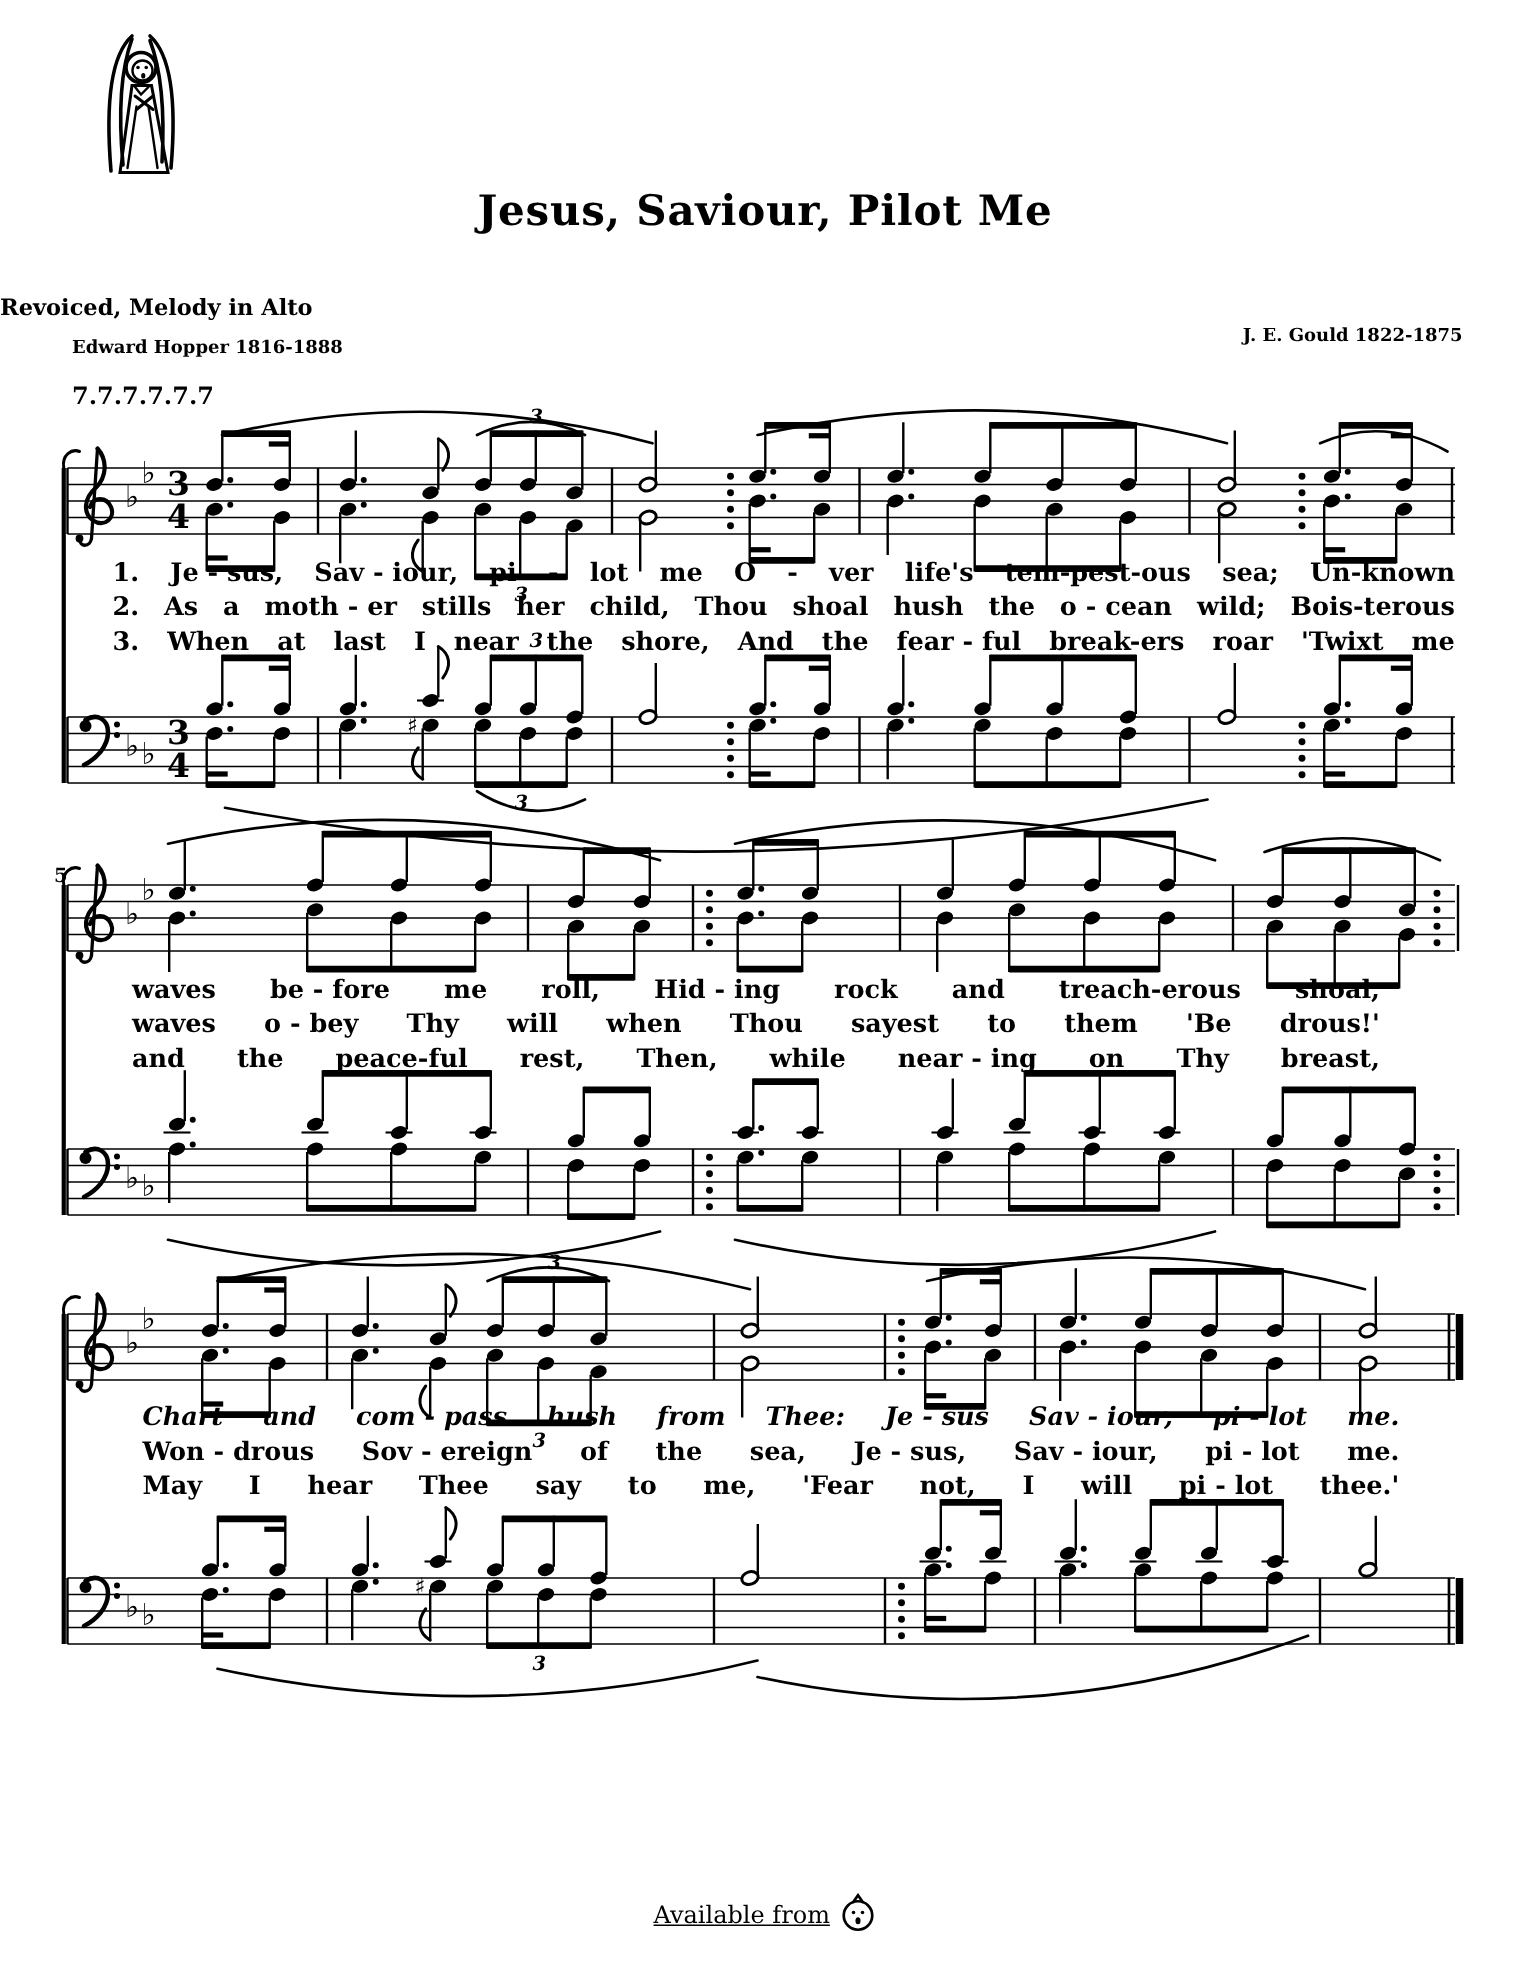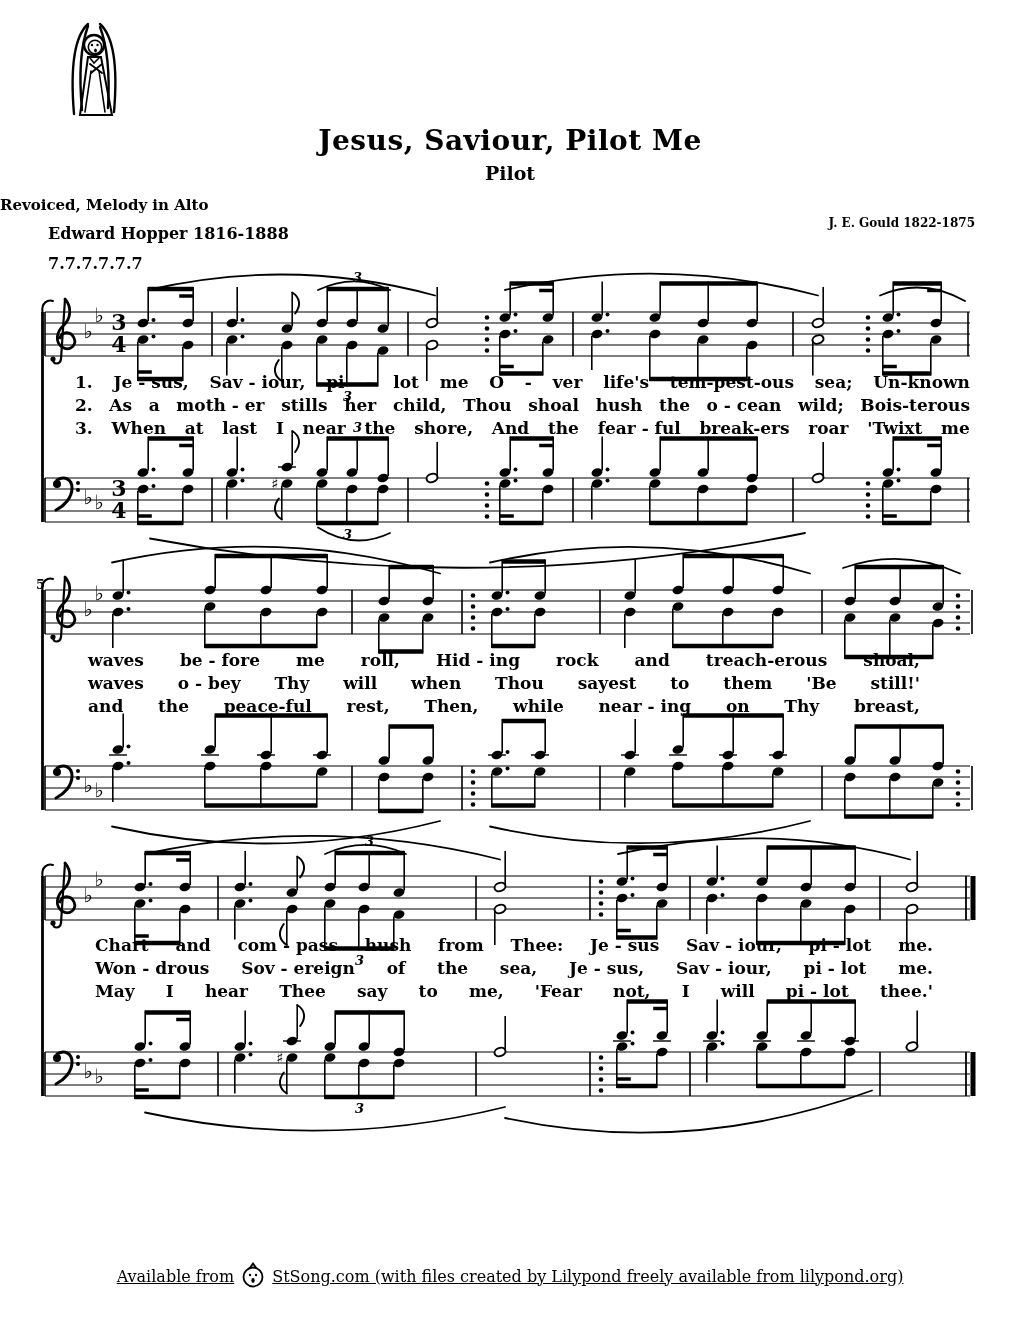--- a/index.html
+++ b/index.html
@@ -2,21 +2,21 @@
 <html><head>
 <meta charset="utf-8">
 <style>
   html,body{margin:0;padding:0;background:#888;}
   .page{position:relative;width:1020px;height:1320px;background:#ffffff;margin:0 auto;
         font-family:"DejaVu Serif", serif;color:#000;overflow:hidden;}
   .abs{position:absolute;}
   .title{top:124px;left:0;width:100%;text-align:center;font-size:28px;font-weight:bold;letter-spacing:.5px;}
   .subtitle{top:162px;left:0;width:100%;text-align:center;font-size:19px;font-weight:bold;}
   .arrangement{top:196px;left:0;width:100%;text-align:left;font-size:15px;font-weight:bold;}
-  .lyricist{top:224px;left:48px;font-size:16px;font-weight:bold;}
+  .lyricist{top:224px;left:48px;font-size:12px;font-weight:bold;}
   .composer{top:216px;right:45px;font-size:12px;font-weight:bold;}
   .meter{top:254px;left:48px;font-size:16px;font-weight:bold;}
   .measure-label{top:577px;left:36px;font-size:13px;font-weight:bold;}
   .lyrics{display:flex;justify-content:space-between;align-items:baseline;
           font-size:17px;font-weight:bold;white-space:nowrap;line-height:1;}
   .lyrics span{flex:0 0 auto;}
   #score{top:0;left:0;pointer-events:none;}
   .footer{top:1262px;left:0;width:100%;display:flex;justify-content:center;align-items:center;
           gap:7px;font-size:16px;text-decoration:underline;}
 </style>
@@ -37,21 +37,20 @@
       <path d="M36,57 L30,98 M44,57 L50,98" stroke-width="1.6"></path>
       <path d="M35,50 L47,59 M47,50 L36,59" stroke-width="2"></path>
       <path d="M35,44 L39,49 L44,44" stroke-width="1.6"></path>
     </g>
     <circle cx="37" cy="31" r="1.2" fill="#000"></circle>
     <circle cx="42.5" cy="31" r="1.2" fill="#000"></circle>
     <ellipse cx="40.5" cy="36.5" rx="1.4" ry="1.9" fill="#000"></ellipse>
   </svg>
 
   <div class="abs title">Jesus, Saviour, Pilot Me</div>
-  <div class="abs subtitle">Pilot</div>
   <div class="abs arrangement">Revoiced, Melody in Alto</div>
   <div class="abs lyricist">Edward Hopper 1816-1888</div>
   <div class="abs composer">J. E. Gould 1822-1875</div>
   <div class="abs meter">7.7.7.7.7.7</div>
   <span class="abs measure-label">5</span>
 
   <svg id="score" class="abs" width="1020" height="1320" viewBox="0 0 1020 1320">
       <line x1="42.5" y1="312" x2="42.5" y2="522" stroke="#000" stroke-width="2.8"></line>
       <path d="M42.5,312 C41,303 48,299 53,301" fill="none" stroke="#000" stroke-width="2" stroke-linecap="round"></path>
       <line x1="45" y1="312" x2="970" y2="312" stroke="#000" stroke-width="1.1"></line>
@@ -813,35 +812,35 @@
       <span>waves</span>
       <span>o - bey</span>
       <span>Thy</span>
       <span>will</span>
       <span>when</span>
       <span>Thou</span>
       <span>sayest</span>
       <span>to</span>
       <span>them</span>
       <span>'Be</span>
-      <span>still!'</span>
+      <span>drous!'</span>
     </div>
   <div class="abs lyrics" id="lyr-1-2" style="top:698px;left:88px;width:832px;">
       <span>and</span>
       <span>the</span>
       <span>peace-ful</span>
       <span>rest,</span>
       <span>Then,</span>
       <span>while</span>
       <span>near - ing</span>
       <span>on</span>
       <span>Thy</span>
       <span>breast,</span>
     </div>
-  <div class="abs lyrics" id="lyr-2-0" style="top:937px;left:95px;width:838px;">
+  <div class="abs lyrics" id="lyr-2-0" style="top:937px;left:95px;width:838px;font-style:italic;">
       <span>Chart</span>
       <span>and</span>
       <span>com - pass</span>
       <span>hush</span>
       <span>from</span>
       <span>Thee:</span>
       <span>Je - sus</span>
       <span>Sav - iour,</span>
       <span>pi - lot</span>
       <span>me.</span>
@@ -875,16 +874,15 @@
 
   <div class="abs footer">
     <span>Available from</span>
     <svg width="24" height="28" viewBox="0 0 24 28">
       <circle cx="12" cy="15" r="9.5" fill="none" stroke="#000" stroke-width="1.8"></circle>
       <path d="M8.5,6.5 L12,1.5 L15.5,6.5" fill="none" stroke="#000" stroke-width="1.8"></path>
       <circle cx="9" cy="13" r="1.2" fill="#000"></circle>
       <circle cx="15" cy="13" r="1.2" fill="#000"></circle>
       <ellipse cx="12" cy="18.5" rx="1.7" ry="2.4" fill="#000"></ellipse>
     </svg>
-    <span>StSong.com (with files created by Lilypond freely available from lilypond.org)</span>
   </div>
 
 </div>
 
 </body></html>

